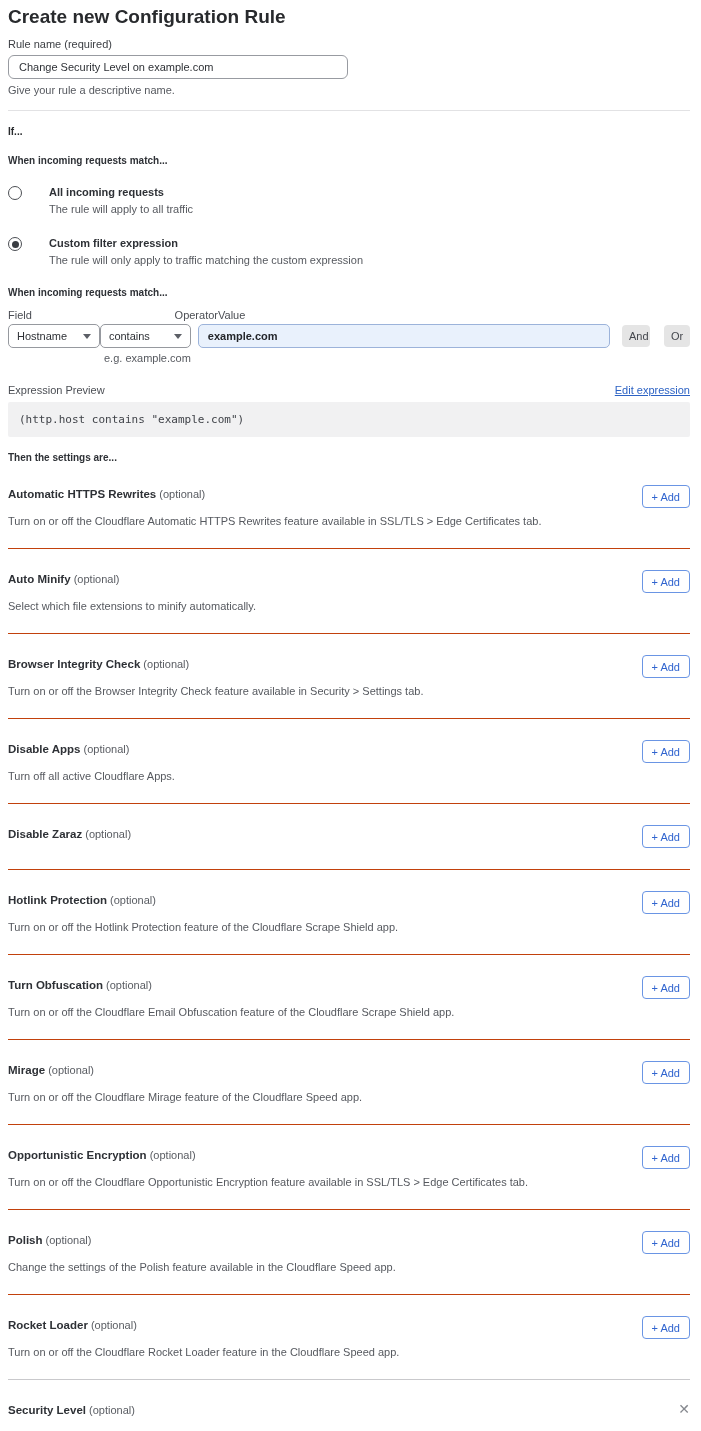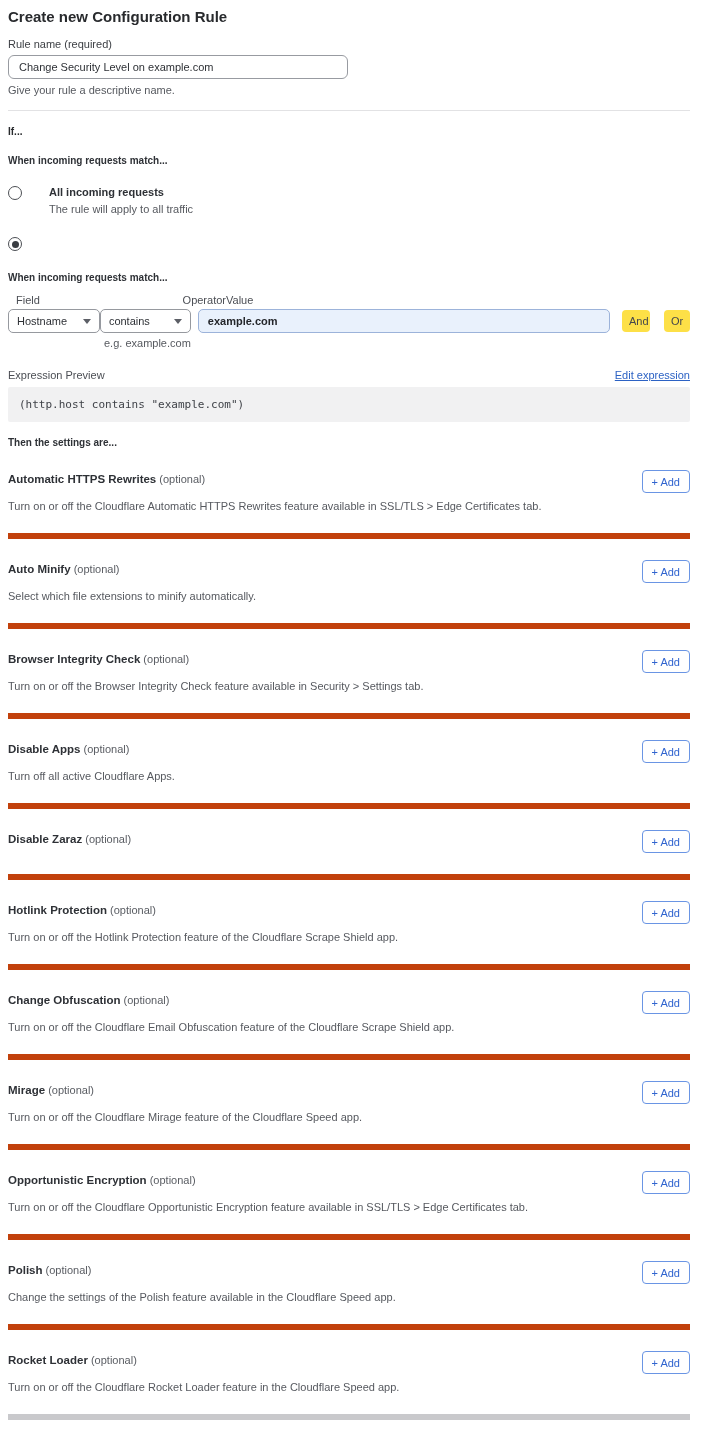--- a/index.html
+++ b/index.html
@@ -4,21 +4,21 @@
 <style>
   html,body{margin:0;padding:0;background:#fff;}
   body{
     width:701px;height:1431px;overflow:hidden;
     font-family:"Liberation Sans",sans-serif;
     font-size:11px;color:#36393f;
     -webkit-font-smoothing:antialiased;
   }
   .page{padding:9px 11px 0 8px;}
 
-  .page-title{font-size:15px;font-weight:bold;color:#282a2d;line-height:16px;}
+  .page-title{font-size:19px;font-weight:bold;color:#282a2d;line-height:16px;}
 
   .field-label{margin-top:13px;color:#3d4045;line-height:12px;}
   .rule-name-input{
     display:block;margin-top:5px;box-sizing:border-box;
     width:340px;height:24px;padding:0 10px;
     border:1px solid #989ba1;border-radius:6px;
     font-family:"Liberation Sans",sans-serif;font-size:11px;color:#2e3136;
     outline:none;background:#fff;
   }
   .helper{margin-top:5px;color:#56595f;line-height:12px;}
@@ -36,21 +36,21 @@
     display:inline-flex;align-items:center;justify-content:center;background:#fff;
   }
   .radio.selected::after{
     content:"";width:7px;height:7px;border-radius:50%;background:#393c41;
   }
   .radio-text{margin-left:9px;}
   .radio-label{font-weight:bold;color:#2e3136;line-height:13px;}
   .radio-desc{margin-top:4px;color:#56595f;line-height:12px;}
 
   .builder-heading{margin-top:20px;}
-  .col-labels{display:flex;margin-top:10px;color:#4b4e54;line-height:12px;margin-left:8px;}
+  .col-labels{display:flex;margin-top:10px;color:#4b4e54;line-height:12px;}
   .col-labels .c1{width:105px;}
   .col-labels .c2{width:105px;text-align:right;}
   .controls{display:flex;align-items:center;margin-top:3px;}
   .select{
     box-sizing:border-box;height:24px;background:#fff;
     border:1px solid #96999f;border-radius:5px;
     display:flex;align-items:center;justify-content:space-between;
     padding:0 8px;cursor:pointer;color:#2e3136;
   }
   .select-field{width:99px;}
@@ -61,41 +61,41 @@
     border-top:5px solid #5c5f66;
   }
   .value-input{
     box-sizing:border-box;width:450px;height:24px;padding:0 9px;
     background:#e9f1fc;border:1px solid #9cb3da;border-radius:5px;
     font-family:"Liberation Sans",sans-serif;font-size:11px;font-weight:bold;color:#24262b;
     outline:none;
   }
   .conj-btn{
     box-sizing:border-box;height:22px;border:none;border-radius:4px;
-    background:#fde047;color:#44474d;font-family:"Liberation Sans",sans-serif;
+    background:#e5e5e5;color:#44474d;font-family:"Liberation Sans",sans-serif;
     font-size:11px;padding:0 7px;cursor:pointer;
   }
   .and-btn{margin-left:12px;width:28px;}
   .or-btn{margin-left:14px;width:26px;}
   .eg-helper{margin-top:4px;margin-left:96px;color:#56595f;line-height:12px;}
 
   .preview-row{display:flex;justify-content:space-between;align-items:flex-end;margin-top:20px;}
   .preview-label{color:#4b4e54;line-height:13px;}
   .edit-link{color:#2c62c4;text-decoration:underline;cursor:pointer;line-height:13px;}
   .code-block{
     margin-top:5px;height:35px;background:#f1f1f2;border-radius:2px;
     display:flex;align-items:center;padding:0 11px;box-sizing:border-box;
   }
   .code-block code{
     font-family:"DejaVu Sans Mono",monospace;font-size:11px;color:#3f4248;letter-spacing:0;
   }
 
   .then-heading{margin-top:14px;}
 
-  .setting-row{border-bottom:6px solid #c2410c;padding:24px 0 21px;}
+  .setting-row{border-bottom:1px solid #c2410c;padding:24px 0 21px;}
   .setting-row.last-above-panel{border-bottom-color:#c9c9cc;}
   .setting-head{display:flex;justify-content:space-between;align-items:flex-start;}
   .setting-title{line-height:13px;}
   .setting-name{font-weight:bold;color:#2e3136;font-size:11.5px;}
   .optional{color:#595c62;}
   .add-btn{
     box-sizing:border-box;height:23px;margin-top:-3px;padding:0 9px;
     background:#fff;border:1px solid #6a95e4;border-radius:4px;
     color:#3064cf;font-family:"Liberation Sans",sans-serif;font-size:11px;cursor:pointer;
   }
@@ -127,20 +127,24 @@
   <div class="radio-row">
     <span class="radio"></span>
     <div class="radio-text">
       <div class="radio-label">All incoming requests</div>
       <div class="radio-desc">The rule will apply to all traffic</div>
     </div>
   </div>
 
   <div class="radio-row second">
     <span class="radio selected"></span>
+    <div class="radio-text">
+      <div class="radio-label">Custom filter expression</div>
+      <div class="radio-desc">The rule will only apply to traffic matching the custom expression</div>
+    </div>
   </div>
 
   <div class="sub-heading builder-heading">When incoming requests match...</div>
 
   <div class="col-labels">
     <span class="c1">Field</span>
     <span class="c2">Operator</span>
     <span class="c3">Value</span>
   </div>
 
@@ -233,21 +237,21 @@
           <span class="optional">(optional)</span>
         </div>
         <button class="add-btn">+ Add</button>
       </div>
       <div class="setting-desc">Turn on or off the Hotlink Protection feature of the Cloudflare Scrape Shield app.</div>
     </div>
 
     <div class="setting-row">
       <div class="setting-head">
         <div class="setting-title">
-          <span class="setting-name">Change Obfuscation</span>
+          <span class="setting-name">Turn Obfuscation</span>
           <span class="optional">(optional)</span>
         </div>
         <button class="add-btn">+ Add</button>
       </div>
       <div class="setting-desc">Turn on or off the Cloudflare Email Obfuscation feature of the Cloudflare Scrape Shield app.</div>
     </div>
 
     <div class="setting-row">
       <div class="setting-head">
         <div class="setting-title">

